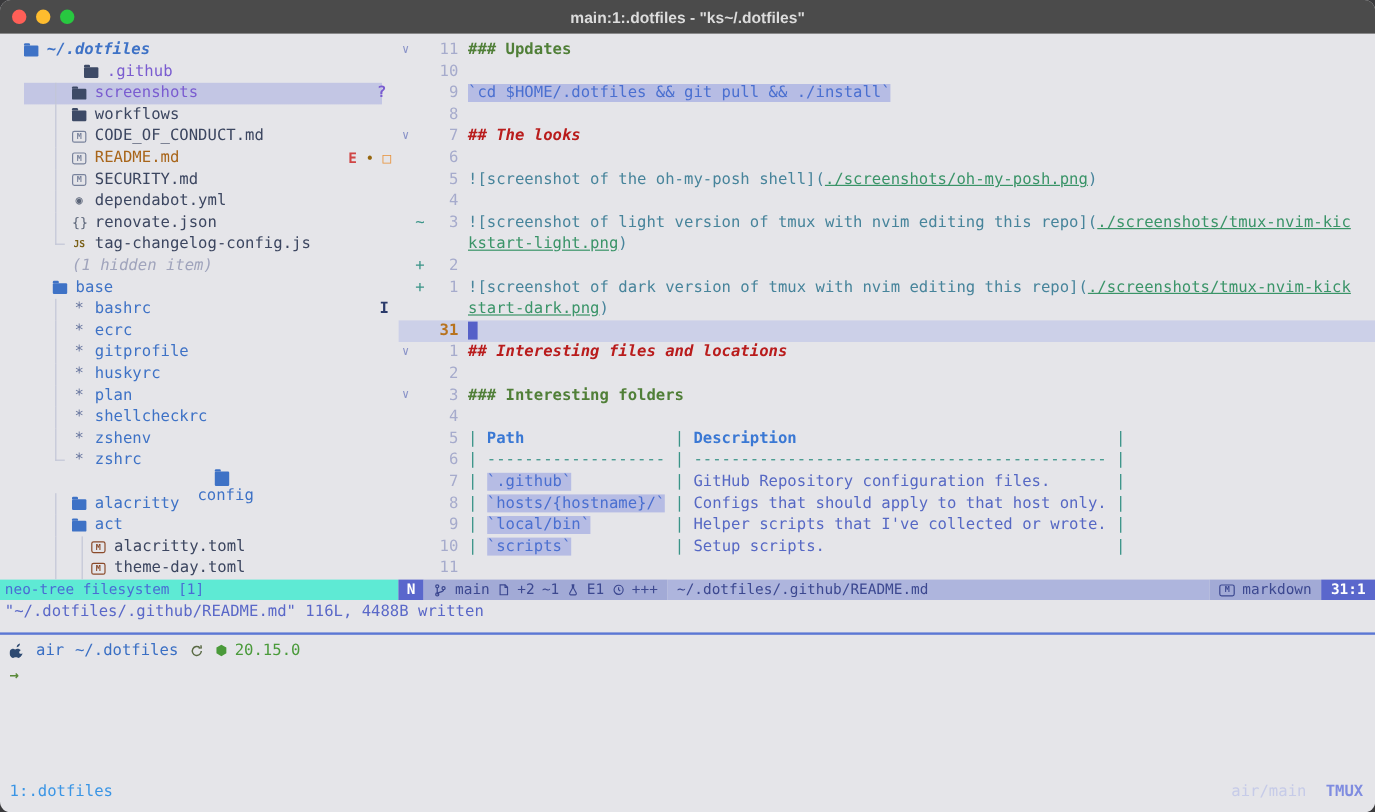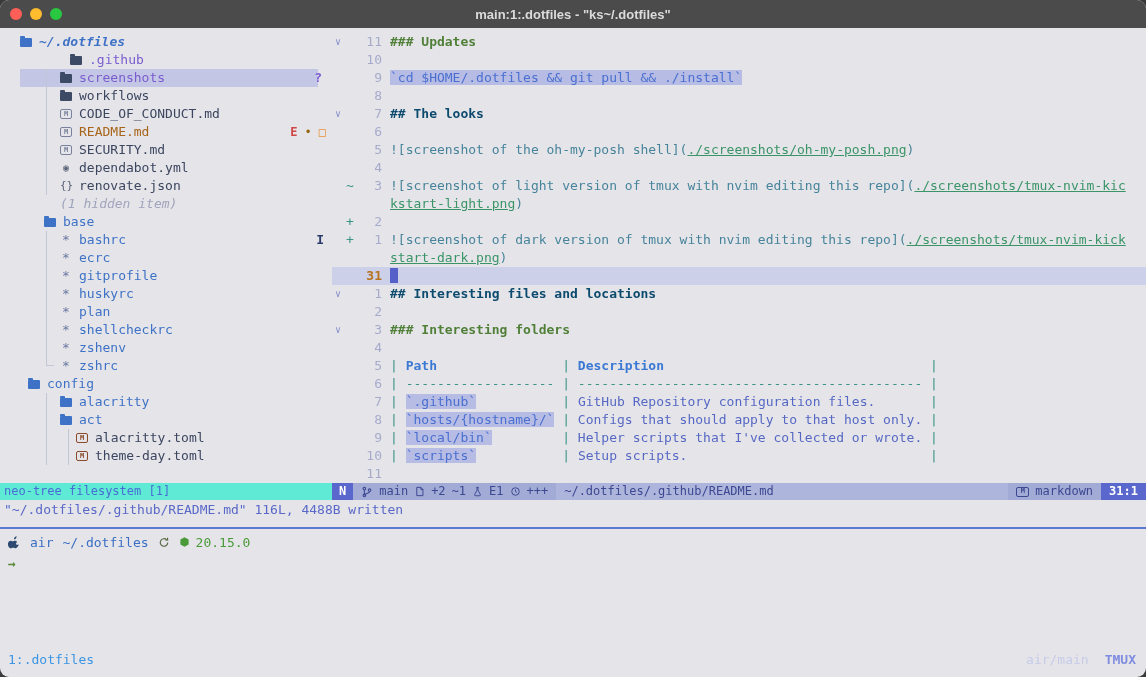--- a/index.html
+++ b/index.html
@@ -46,21 +46,21 @@
   
   .editor{flex:1;padding-top:5px;overflow:hidden;}
   .eline{height:18px;line-height:18px;display:flex;white-space:pre;}
   .eline.cur{background:#ccd0e8;}
   .fold{width:12px;flex:0 0 12px;color:#8a93c8;font-size:10px;text-align:center;}
   .sign{width:12px;flex:0 0 12px;color:#3a9488;text-align:center;}
   .lnum{width:26px;flex:0 0 26px;text-align:right;color:#a6abcc;}
   .lnum.curn{color:#b8731f;font-weight:bold;}
   .gap{width:8px;flex:0 0 8px;}
   .ltxt{white-space:pre;}
-  .c-h2{color:#0c4a6e;font-weight:bold;}
+  .c-h2{color:#b91c1c;font-weight:bold;font-style:italic;}
   .c-h3{color:#507f38;font-weight:bold;}
   .c-code{color:#4a6fd0;background:#b6bce4;}
   .c-md{color:#47849b;text-align:center;}
   .c-lk{color:#3a9468;text-decoration:underline;}
   .c-pipe,.c-dash{color:#3a9488;}
   .c-th{color:#3a78d4;font-weight:bold;}
   .c-cell{color:#5668c4;}
   .c-pl{color:#5668c4;}
   .cursorblock{display:inline-block;width:8px;height:15px;background:#5560c8;vertical-align:middle;margin-top:1px;}
   
@@ -110,31 +110,32 @@
     <div class="sidebar" id="tree">
         <div class="trow" style="padding-left: 20px;"><span class="fico blue"></span><span class="lbl lc-root">~/.dotfiles</span></div>
         <div class="trow" style="padding-left: 70px;"><span class="fico dark"></span><span class="lbl lc-purple">.github</span></div>
         <div class="trow sel" style="padding-left: 60px;"><span class="guide" style="left: 46px;"></span><span class="fico dark"></span><span class="lbl lc-purple">screenshots</span><span class="badge">?</span></div>
         <div class="trow" style="padding-left: 60px;"><span class="guide" style="left: 46px;"></span><span class="fico dark"></span><span class="lbl lc-dark">workflows</span></div>
         <div class="trow" style="padding-left: 60px;"><span class="guide" style="left: 46px;"></span><span class="chip md">M</span><span class="lbl lc-dark">CODE_OF_CONDUCT.md</span></div>
         <div class="trow" style="padding-left: 60px;"><span class="guide" style="left: 46px;"></span><span class="chip md">M</span><span class="lbl lc-orange">README.md</span><span class="marks"><span class="mk-red">E</span><span class="mk-dot">•</span><span class="mk-sq">□</span></span></div>
         <div class="trow" style="padding-left: 60px;"><span class="guide" style="left: 46px;"></span><span class="chip md">M</span><span class="lbl lc-dark">SECURITY.md</span></div>
         <div class="trow" style="padding-left: 60px;"><span class="guide" style="left: 46px;"></span><span class="tico gear">◉</span><span class="lbl lc-dark">dependabot.yml</span></div>
         <div class="trow" style="padding-left: 60px;"><span class="guide" style="left: 46px;"></span><span class="tico braces">{}</span><span class="lbl lc-dark">renovate.json</span></div>
+        <div class="trow" style="padding-left: 60px;"><span class="corner" style="left: 46px;"></span><span class="chip js">JS</span><span class="lbl lc-dark">tag-changelog-config.js</span></div>
         <div class="trow" style="padding-left: 60px;"><span class="lbl lc-hidden">(1 hidden item)</span></div>
         <div class="trow" style="padding-left: 44px;"><span class="fico blue"></span><span class="lbl lc-blue">base</span></div>
         <div class="trow" style="padding-left: 60px;"><span class="guide" style="left: 46px;"></span><span class="tico star">*</span><span class="lbl lc-blue">bashrc</span><span class="icur">I</span></div>
         <div class="trow" style="padding-left: 60px;"><span class="guide" style="left: 46px;"></span><span class="tico star">*</span><span class="lbl lc-blue">ecrc</span></div>
         <div class="trow" style="padding-left: 60px;"><span class="guide" style="left: 46px;"></span><span class="tico star">*</span><span class="lbl lc-blue">gitprofile</span></div>
         <div class="trow" style="padding-left: 60px;"><span class="guide" style="left: 46px;"></span><span class="tico star">*</span><span class="lbl lc-blue">huskyrc</span></div>
         <div class="trow" style="padding-left: 60px;"><span class="guide" style="left: 46px;"></span><span class="tico star">*</span><span class="lbl lc-blue">plan</span></div>
         <div class="trow" style="padding-left: 60px;"><span class="guide" style="left: 46px;"></span><span class="tico star">*</span><span class="lbl lc-blue">shellcheckrc</span></div>
         <div class="trow" style="padding-left: 60px;"><span class="guide" style="left: 46px;"></span><span class="tico star">*</span><span class="lbl lc-blue">zshenv</span></div>
         <div class="trow" style="padding-left: 60px;"><span class="corner" style="left: 46px;"></span><span class="tico star">*</span><span class="lbl lc-blue">zshrc</span></div>
-        <div class="trow" style="padding-left: 28px;"><span class="fico blue"></span><span class="lbl lc-blue">config</span></div>
+        <div class="trow" style="padding-left: 44px; flex-direction: column;"><span class="fico blue"></span><span class="lbl lc-blue">config</span></div>
         <div class="trow" style="padding-left: 60px;"><span class="guide" style="left: 46px;"></span><span class="fico blue"></span><span class="lbl lc-blue">alacritty</span></div>
         <div class="trow" style="padding-left: 60px;"><span class="guide" style="left: 46px;"></span><span class="fico blue"></span><span class="lbl lc-blue">act</span></div>
         <div class="trow" style="padding-left: 76px;"><span class="guide" style="left: 46px;"></span><span class="guide" style="left: 68px;"></span><span class="chip toml">M</span><span class="lbl lc-dark">alacritty.toml</span></div>
         <div class="trow" style="padding-left: 76px;"><span class="guide" style="left: 46px;"></span><span class="guide" style="left: 68px;"></span><span class="chip toml">M</span><span class="lbl lc-dark">theme-day.toml</span></div>
       </div>
     <div class="editor" id="elines">
         <div class="eline"><span class="fold">∨</span><span class="sign"></span><span class="lnum">11</span><span class="gap"></span><span class="ltxt"><span class="c-h3">### Updates</span></span></div>
         <div class="eline"><span class="fold"></span><span class="sign"></span><span class="lnum">10</span><span class="gap"></span><span class="ltxt"></span></div>
         <div class="eline"><span class="fold"></span><span class="sign"></span><span class="lnum">9</span><span class="gap"></span><span class="ltxt"><span class="c-code">`cd $HOME/.dotfiles &amp;&amp; git pull &amp;&amp; ./install`</span></span></div>
         <div class="eline"><span class="fold"></span><span class="sign"></span><span class="lnum">8</span><span class="gap"></span><span class="ltxt"></span></div>

